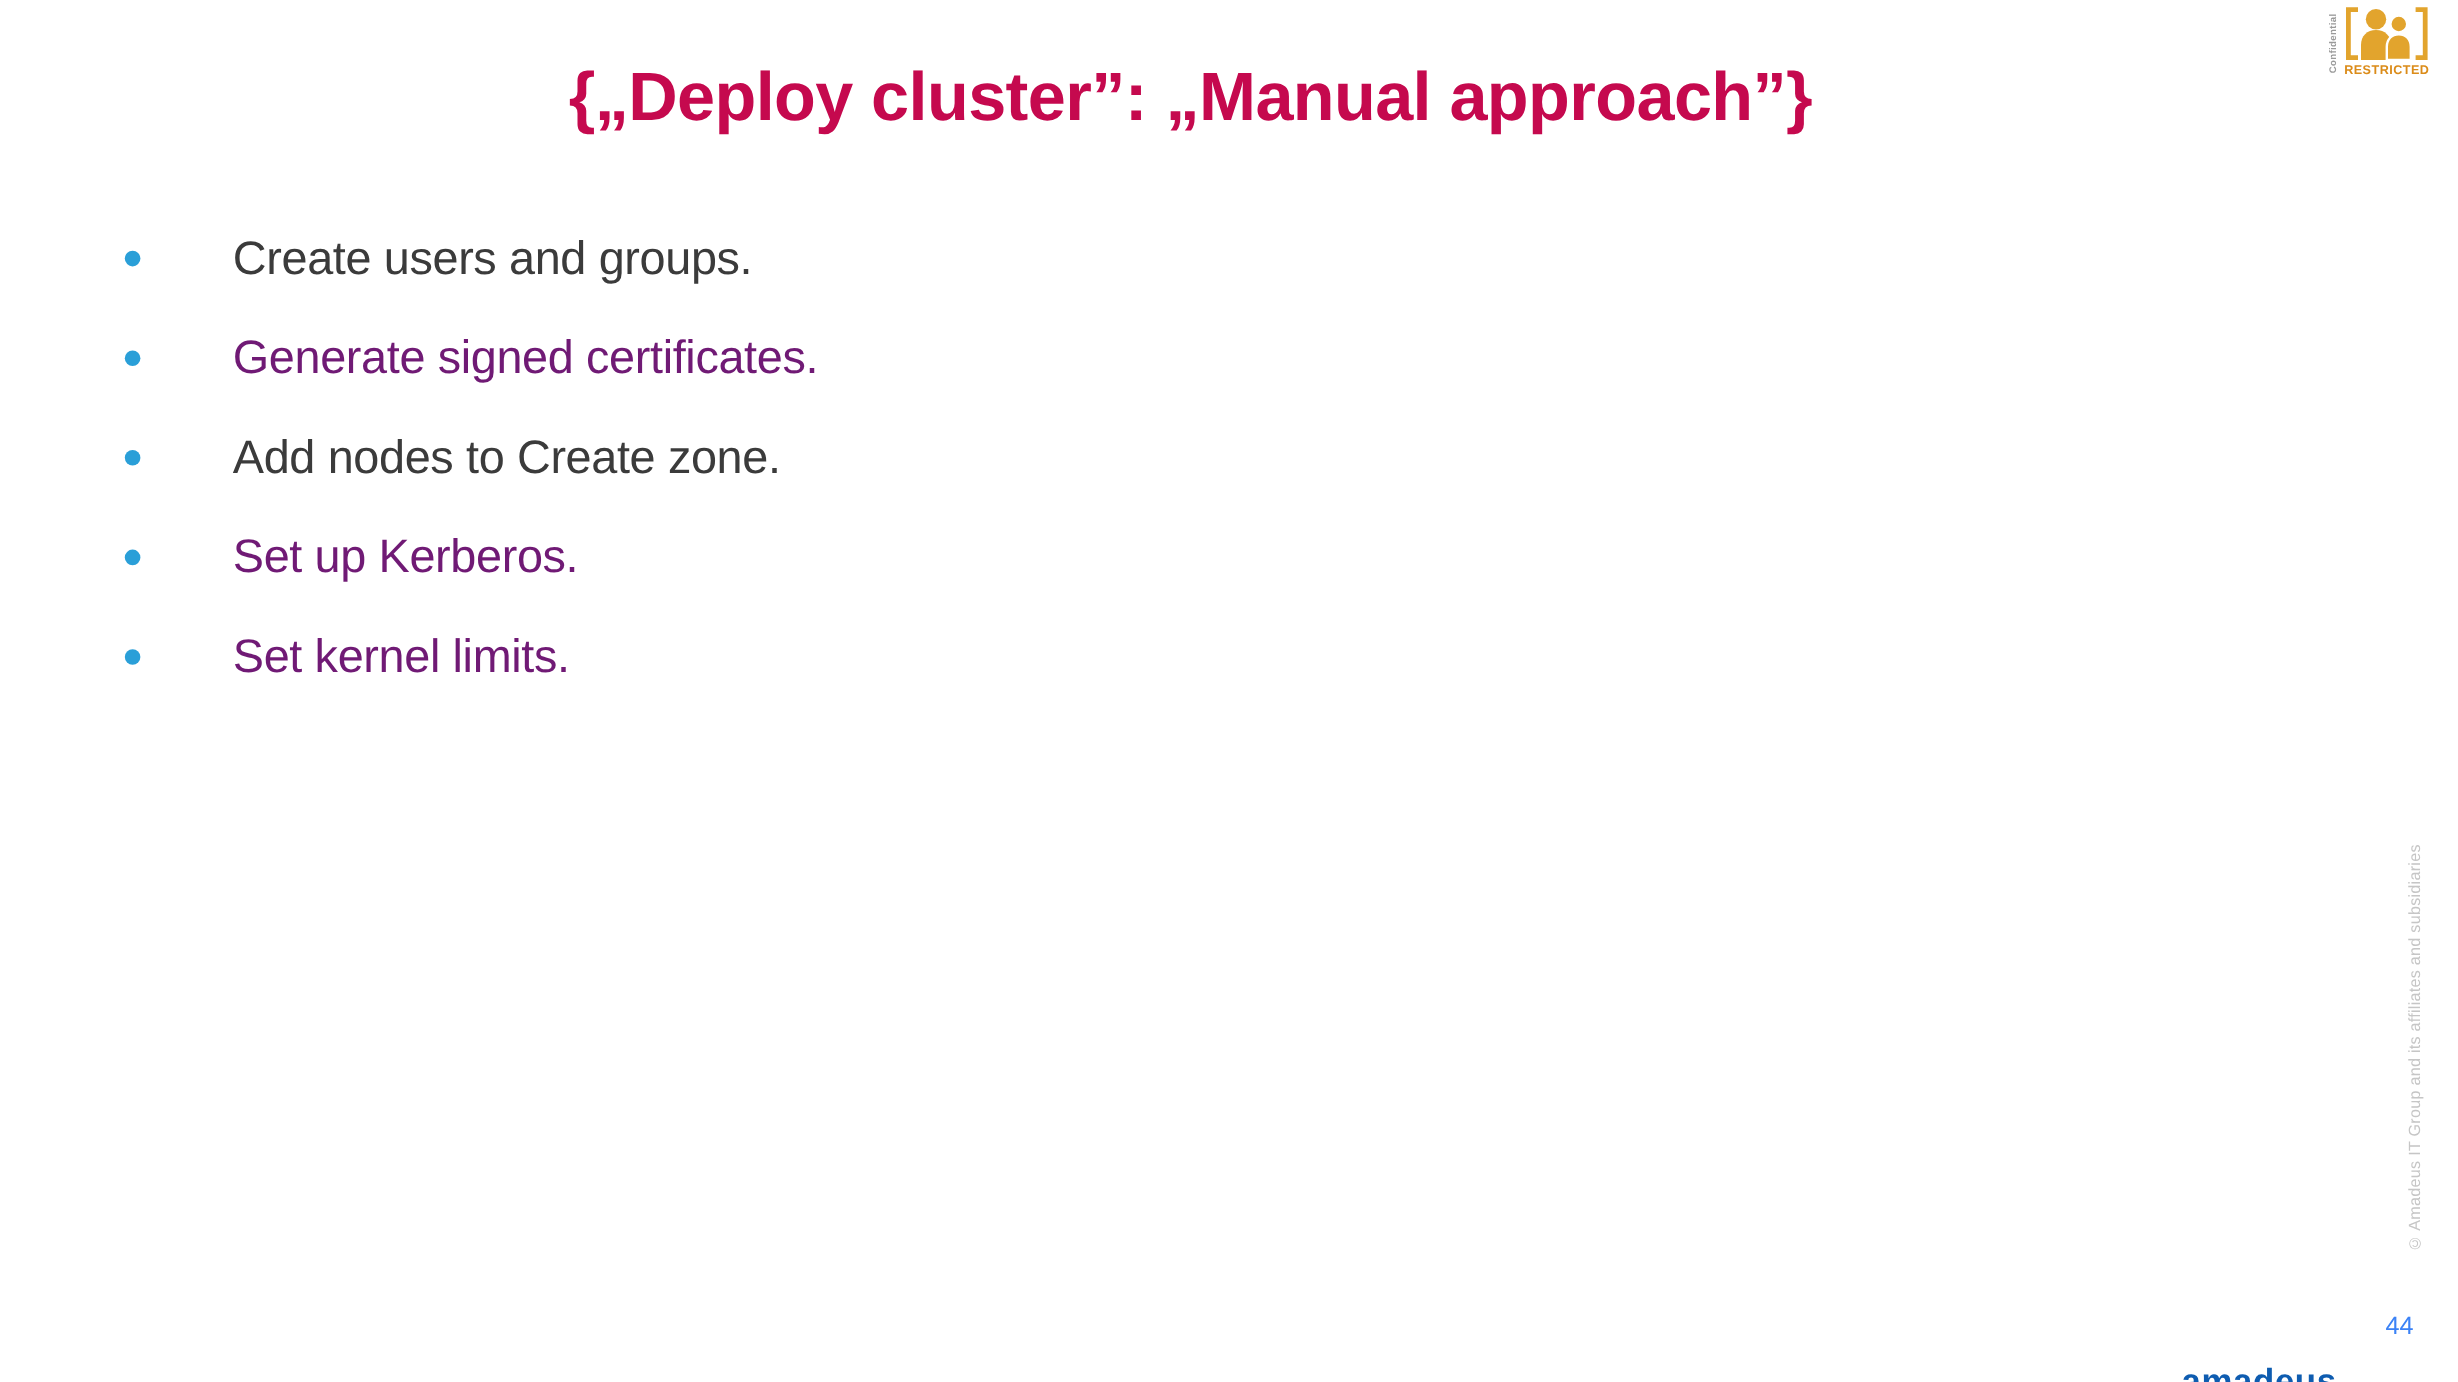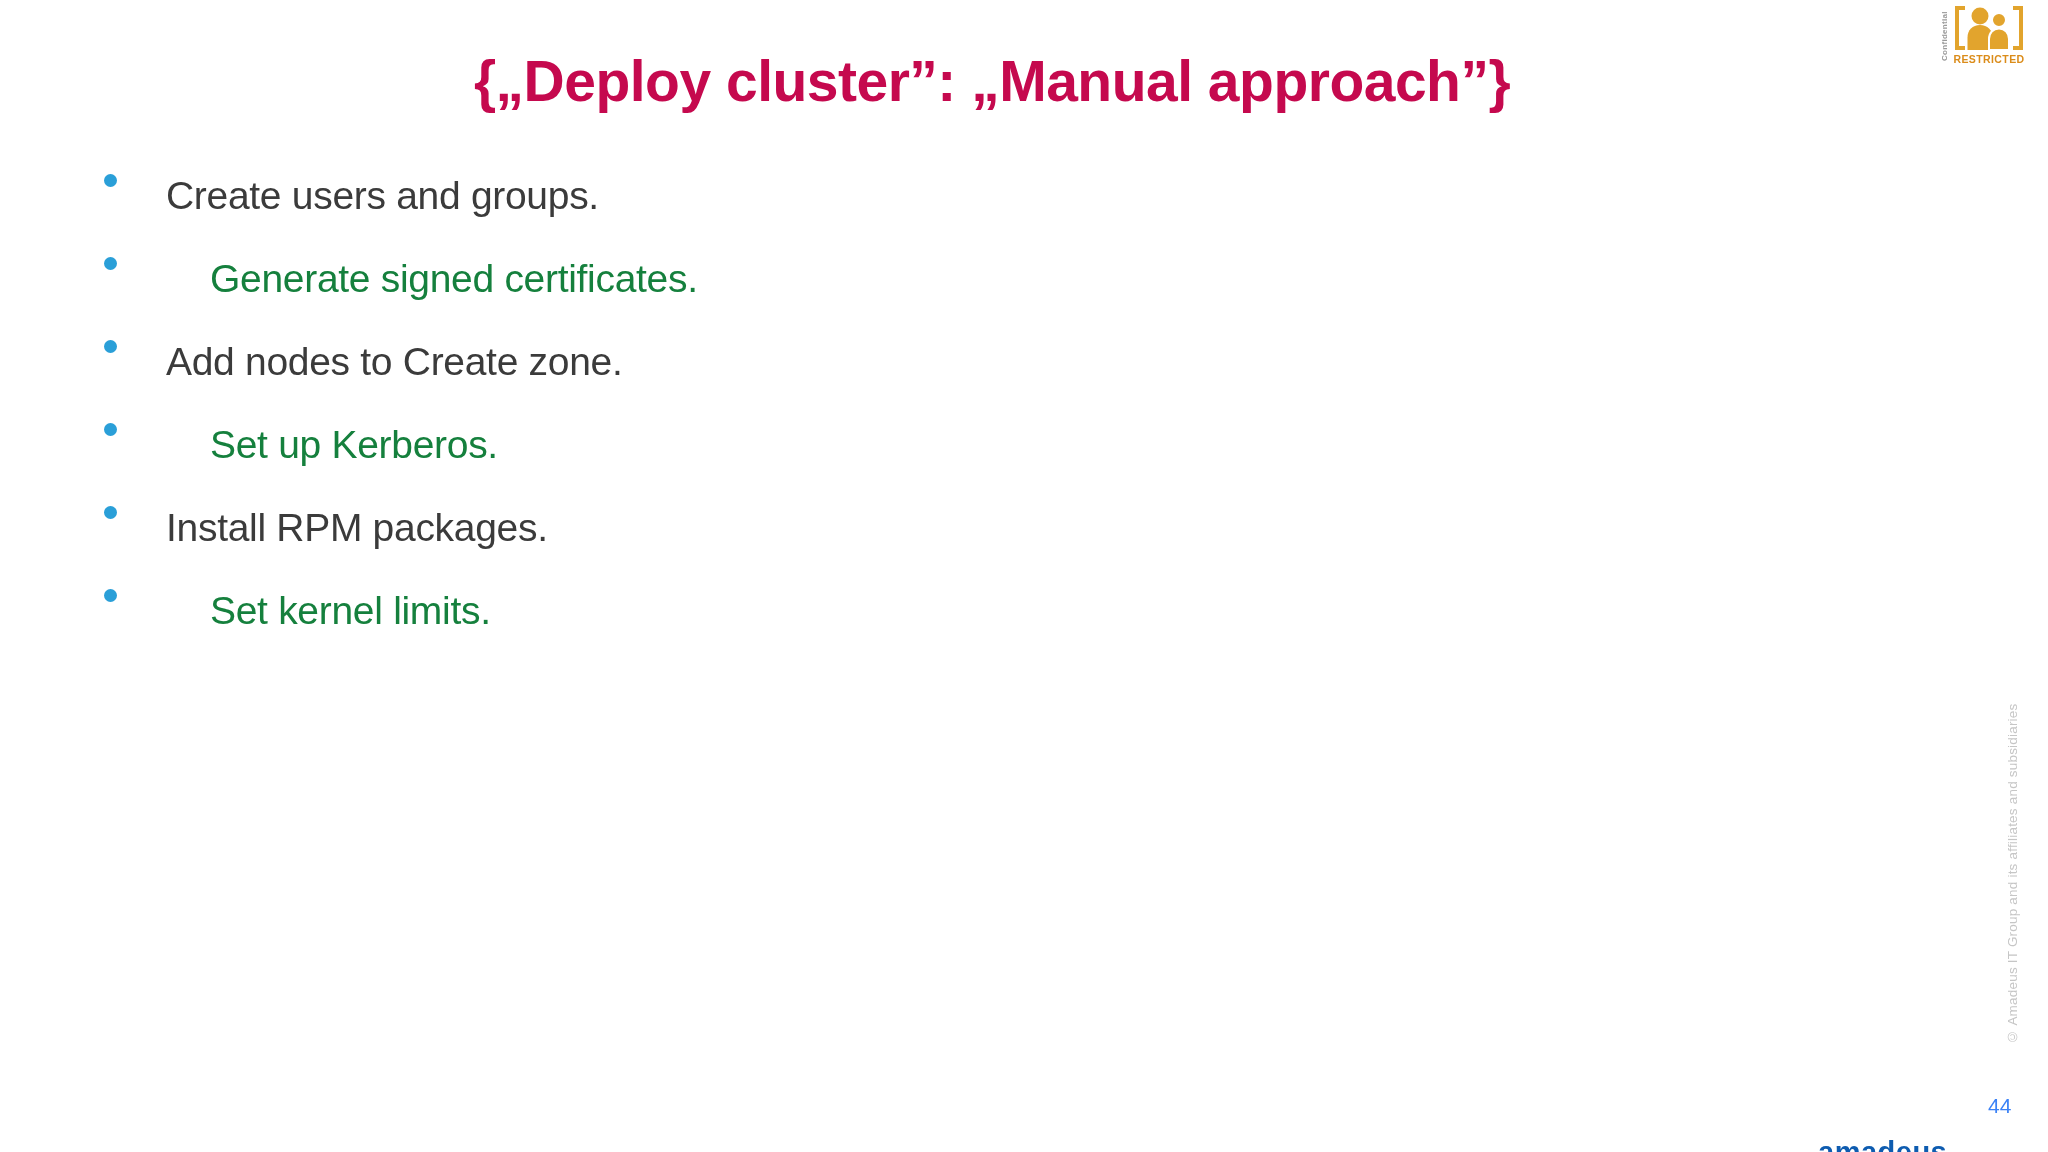--- a/index.html
+++ b/index.html
@@ -36,38 +36,40 @@
   .bullets {
     position: absolute;
     top: 174px;
     left: 104px;
     margin: 0;
     padding: 0;
     list-style: none;
   }
   .bullet {
     display: flex;
+    align-items: center;
     height: 83px;
+    gap: 28px;
   }
   .dot {
     width: 13px;
     height: 13px;
     border-radius: 50%;
     background: #2A9FD8;
     flex: 0 0 13px;
     margin-right: 49px;
   }
   .bullet-text {
     font-size: 39px;
     font-weight: 400;
     letter-spacing: -0.3px;
     white-space: nowrap;
   }
   .bullet-text[data-tone="dark"] { color: #3B3B3B; }
-  .bullet-text[data-tone="blue"] { color: #15803d; margin-left: 44px; }
+  .bullet-text[data-tone="blue"] { color: #701a75; }
 
   
   .badge {
     position: absolute;
     top: 4px;
     left: 1940px;
     width: 100px;
     height: 64px;
     display: flex;
     align-items: stretch;
@@ -171,24 +173,20 @@
     <li class="bullet">
       <span class="dot"></span>
       <span class="bullet-text" data-tone="dark">Add nodes to Create zone.</span>
     </li>
     <li class="bullet">
       <span class="dot"></span>
       <span class="bullet-text" data-tone="blue">Set up Kerberos.</span>
     </li>
     <li class="bullet">
       <span class="dot"></span>
-      <span class="bullet-text" data-tone="dark">Install RPM packages.</span>
-    </li>
-    <li class="bullet">
-      <span class="dot"></span>
       <span class="bullet-text" data-tone="blue">Set kernel limits.</span>
     </li>
   </ul>
 
   <div class="copyright">© Amadeus IT Group and its affiliates and subsidiaries</div>
 
   <div class="footer-logo">amadeus</div>
   <div class="page-number">44</div>
 
 </div>

